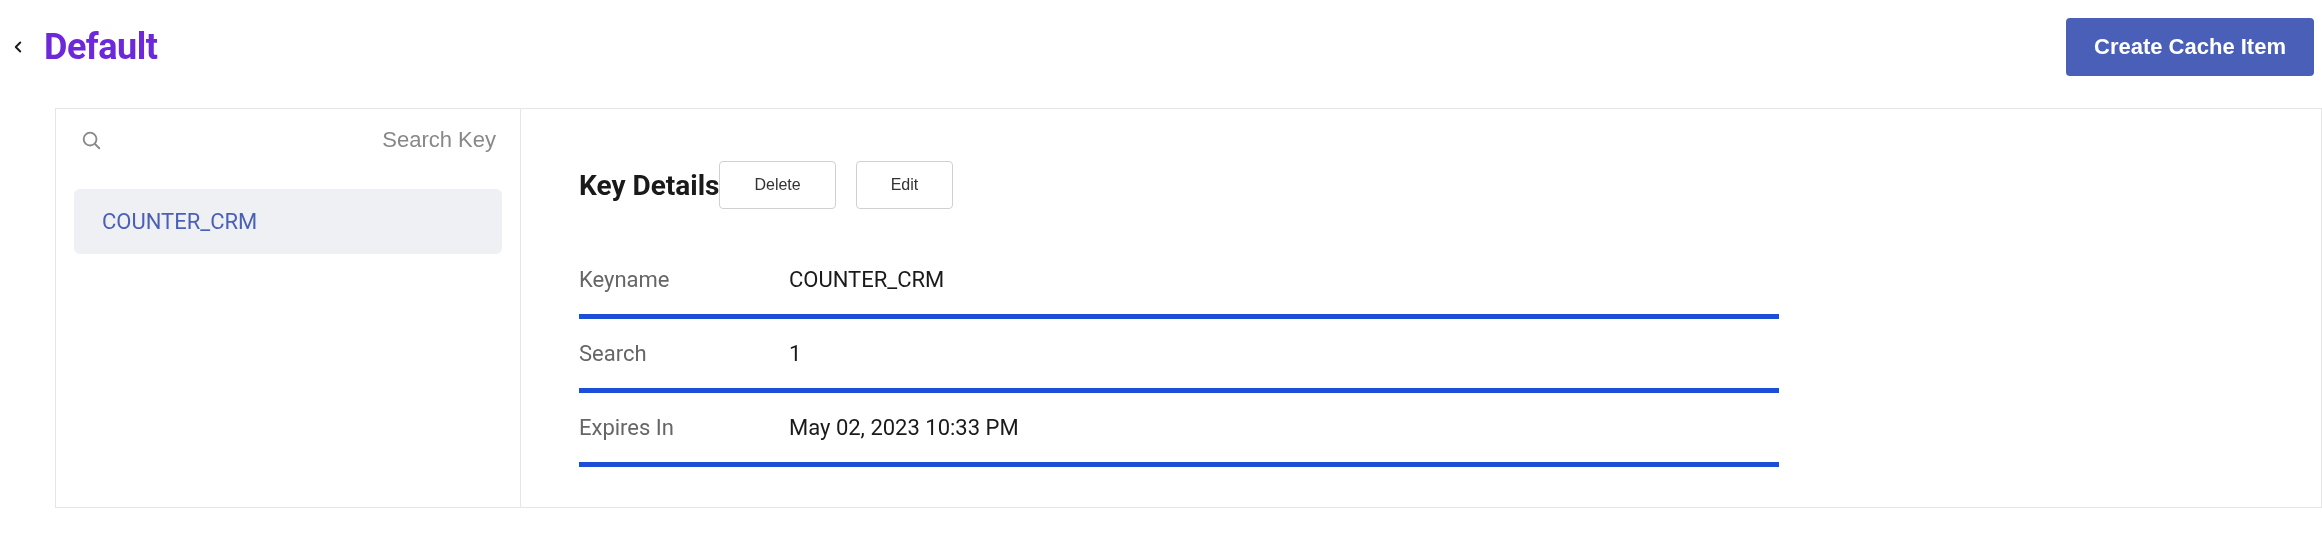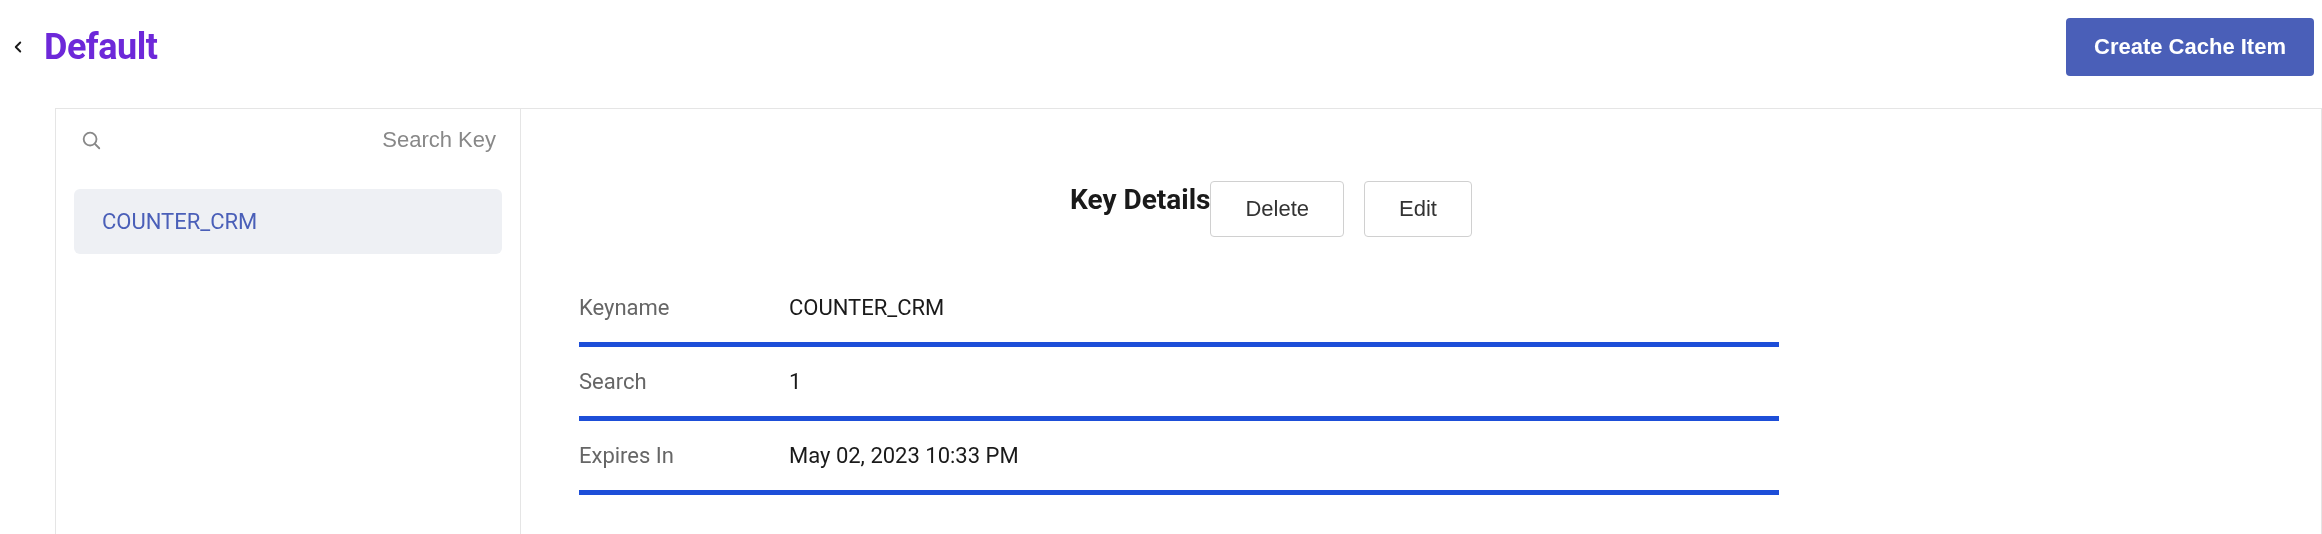--- a/index.html
+++ b/index.html
@@ -97,42 +97,41 @@
       font-weight: 400;
       cursor: pointer;
     }
     .detail-pane {
       flex: 1;
       padding: 52px 58px 40px 58px;
     }
     .detail-header {
       display: flex;
       align-items: center;
-      justify-content: center;
+      justify-content: flex-start;
       margin-bottom: 36px;
     }
     .detail-title {
       font-size: 28px;
       font-weight: 700;
       color: #1a1a1a;
     }
     .detail-actions {
       display: flex;
       gap: 20px;
       margin-right: 300px;
     }
     .secondary-btn {
       background: #fff;
       border: 1px solid #d0d0d0;
       padding: 14px 34px;
-      font-size: 22px;
+      font-size: 16px;
       color: #333;
       border-radius: 4px;
       cursor: pointer;
-      margin-top: 20px;
     }
     .field-row {
       display: flex;
       padding: 22px 0;
       border-bottom: 5px solid #1d4ed8;
       width: 1200px;
     }
     .field-label {
       width: 210px;
       color: #666;

